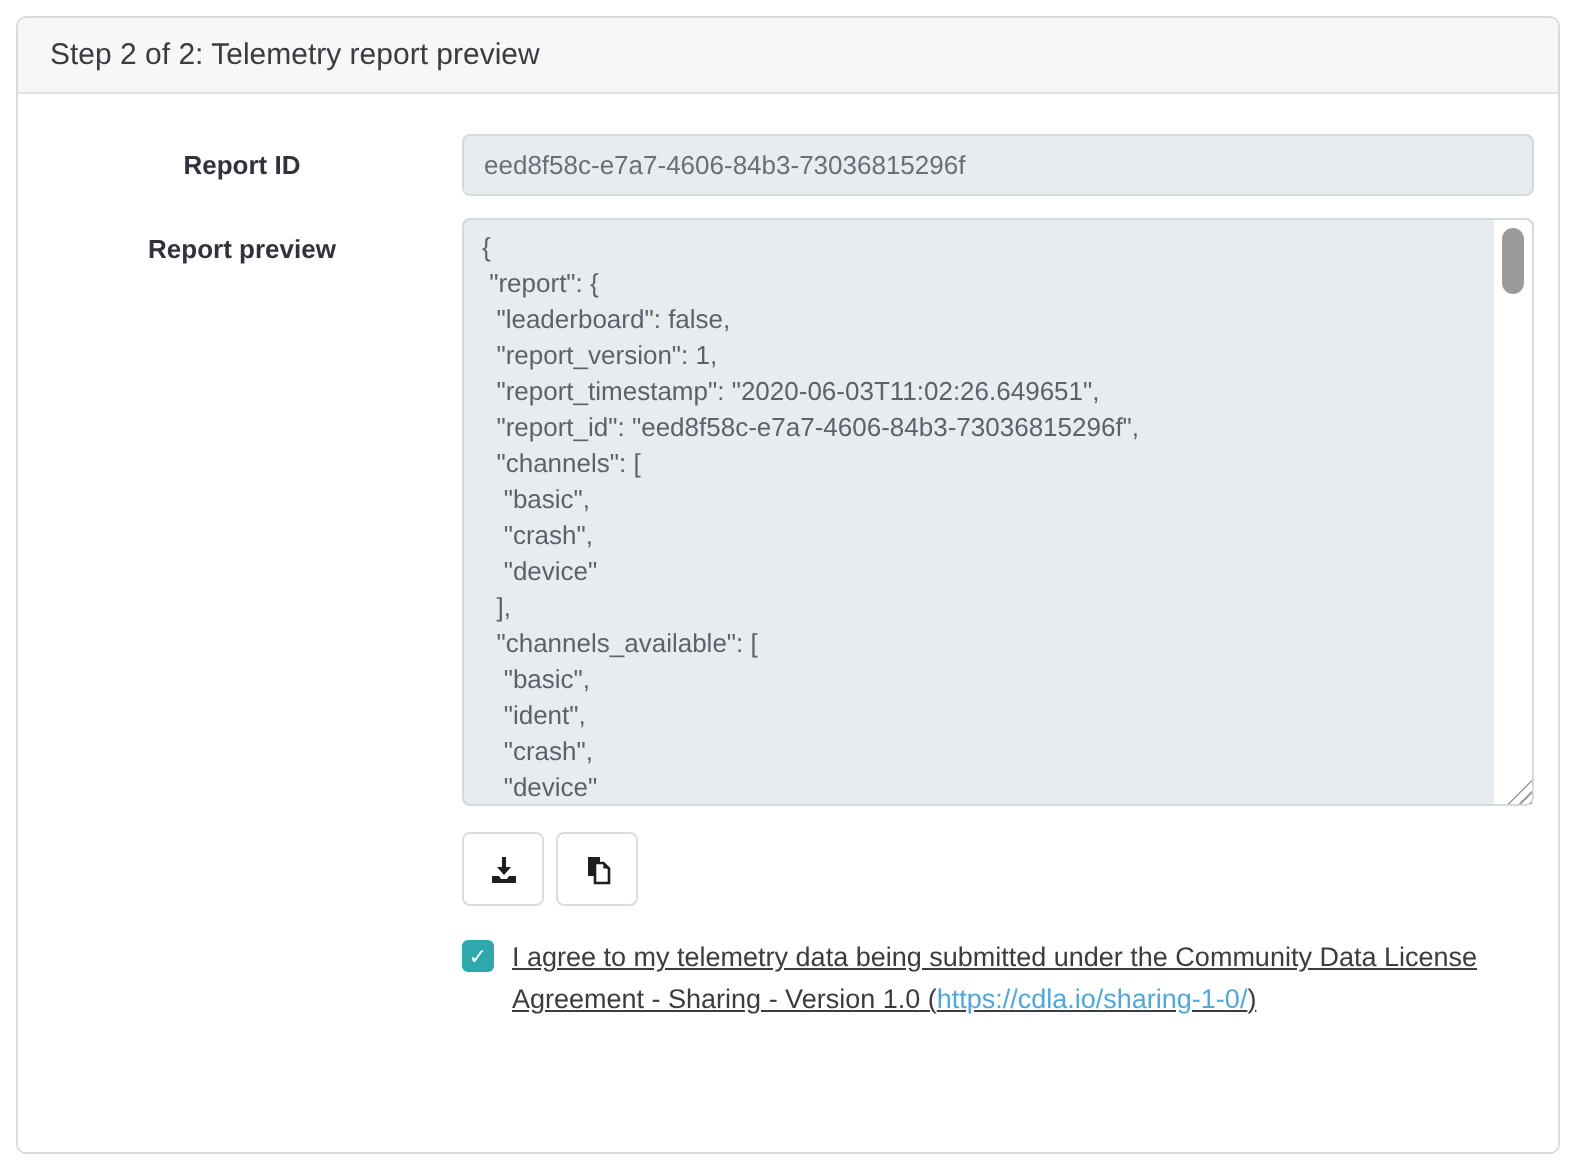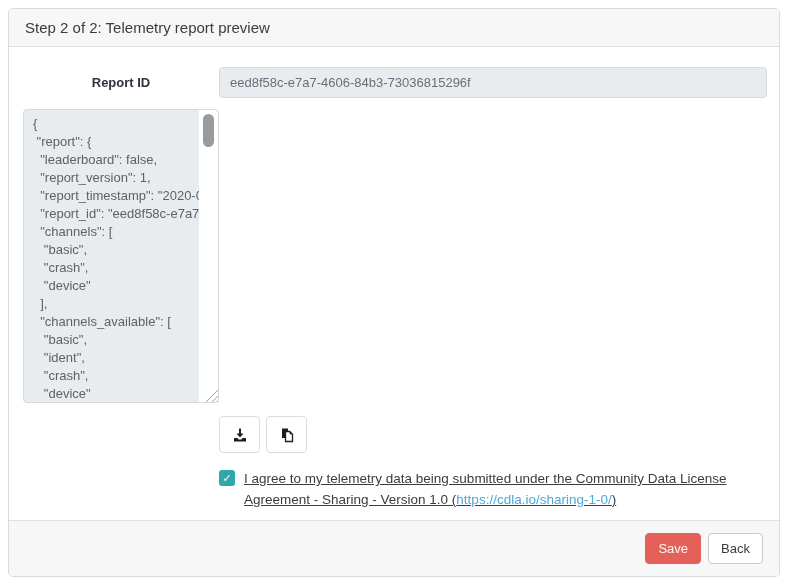--- a/index.html
+++ b/index.html
@@ -9,21 +9,21 @@
   .card {
     width: 772px; height: 569px;
     border: 1px solid #dadada; border-radius: 5px;
     display: flex; flex-direction: column; overflow: hidden; background: #fff;
   }
   .card-header {
     background: #f7f7f7; border-bottom: 1px solid #e0e0e0;
     padding: 10px 16px; font-size: 15px; color: #3b3b42; flex: 0 0 auto;
   }
   .card-body { flex: 1 1 auto; padding: 20px 12px 10px 14px; background: #fff; }
-  .form-row { display: grid; grid-template-columns: 196px 1fr; margin-bottom: 11px; }
+  .form-row { display: grid; grid-template-columns: 196px 1fr; column-gap: 12px; margin-bottom: 11px; }
   .form-label {
     font-size: 13px; font-weight: bold; color: #32323c;
     text-align: center; padding-top: 8px;
   }
   .text-input {
     width: 100%; height: 31px; background: #e9ecef;
     border: 1px solid #d5dade; border-radius: 4px;
     font-family: Liberation Sans, sans-serif;
     font-size: 13px; color: #676f78; padding: 0 10px;
   }
@@ -92,20 +92,21 @@
     <div class="card-body">
 
       <div class="form-row">
         <div class="form-label">Report ID</div>
         <div>
           <input class="text-input" type="text" readonly="" value="eed8f58c-e7a7-4606-84b3-73036815296f" style="">
         </div>
       </div>
 
       <div class="form-row">
+        <div class="form-label">Report preview</div>
         <div class="textarea-wrap">
           <textarea class="preview-textarea" readonly="" spellcheck="false" style="">{
  "report": {
   "leaderboard": false,
   "report_version": 1,
   "report_timestamp": "2020-06-03T11:02:26.649651",
   "report_id": "eed8f58c-e7a7-4606-84b3-73036815296f",
   "channels": [
    "basic",
    "crash",
@@ -152,19 +153,15 @@
         <div class="agreement">
           <div class="checkbox" role="checkbox" aria-checked="true">
             <span>✓</span>
           </div>
           <div class="agreement-text"><span>I agree to my telemetry data being submitted under the Community Data License Agreement - Sharing - Version 1.0 (</span><a href="#">https://cdla.io/sharing-1-0/</a><span>)</span></div>
         </div>
       </div>
 
     </div>
 
-    <div class="card-footer">
-      <button class="btn btn-save">Save</button>
-      <button class="btn btn-back">Back</button>
-    </div>
 
   </div>
 </div>
 
 </body></html>

